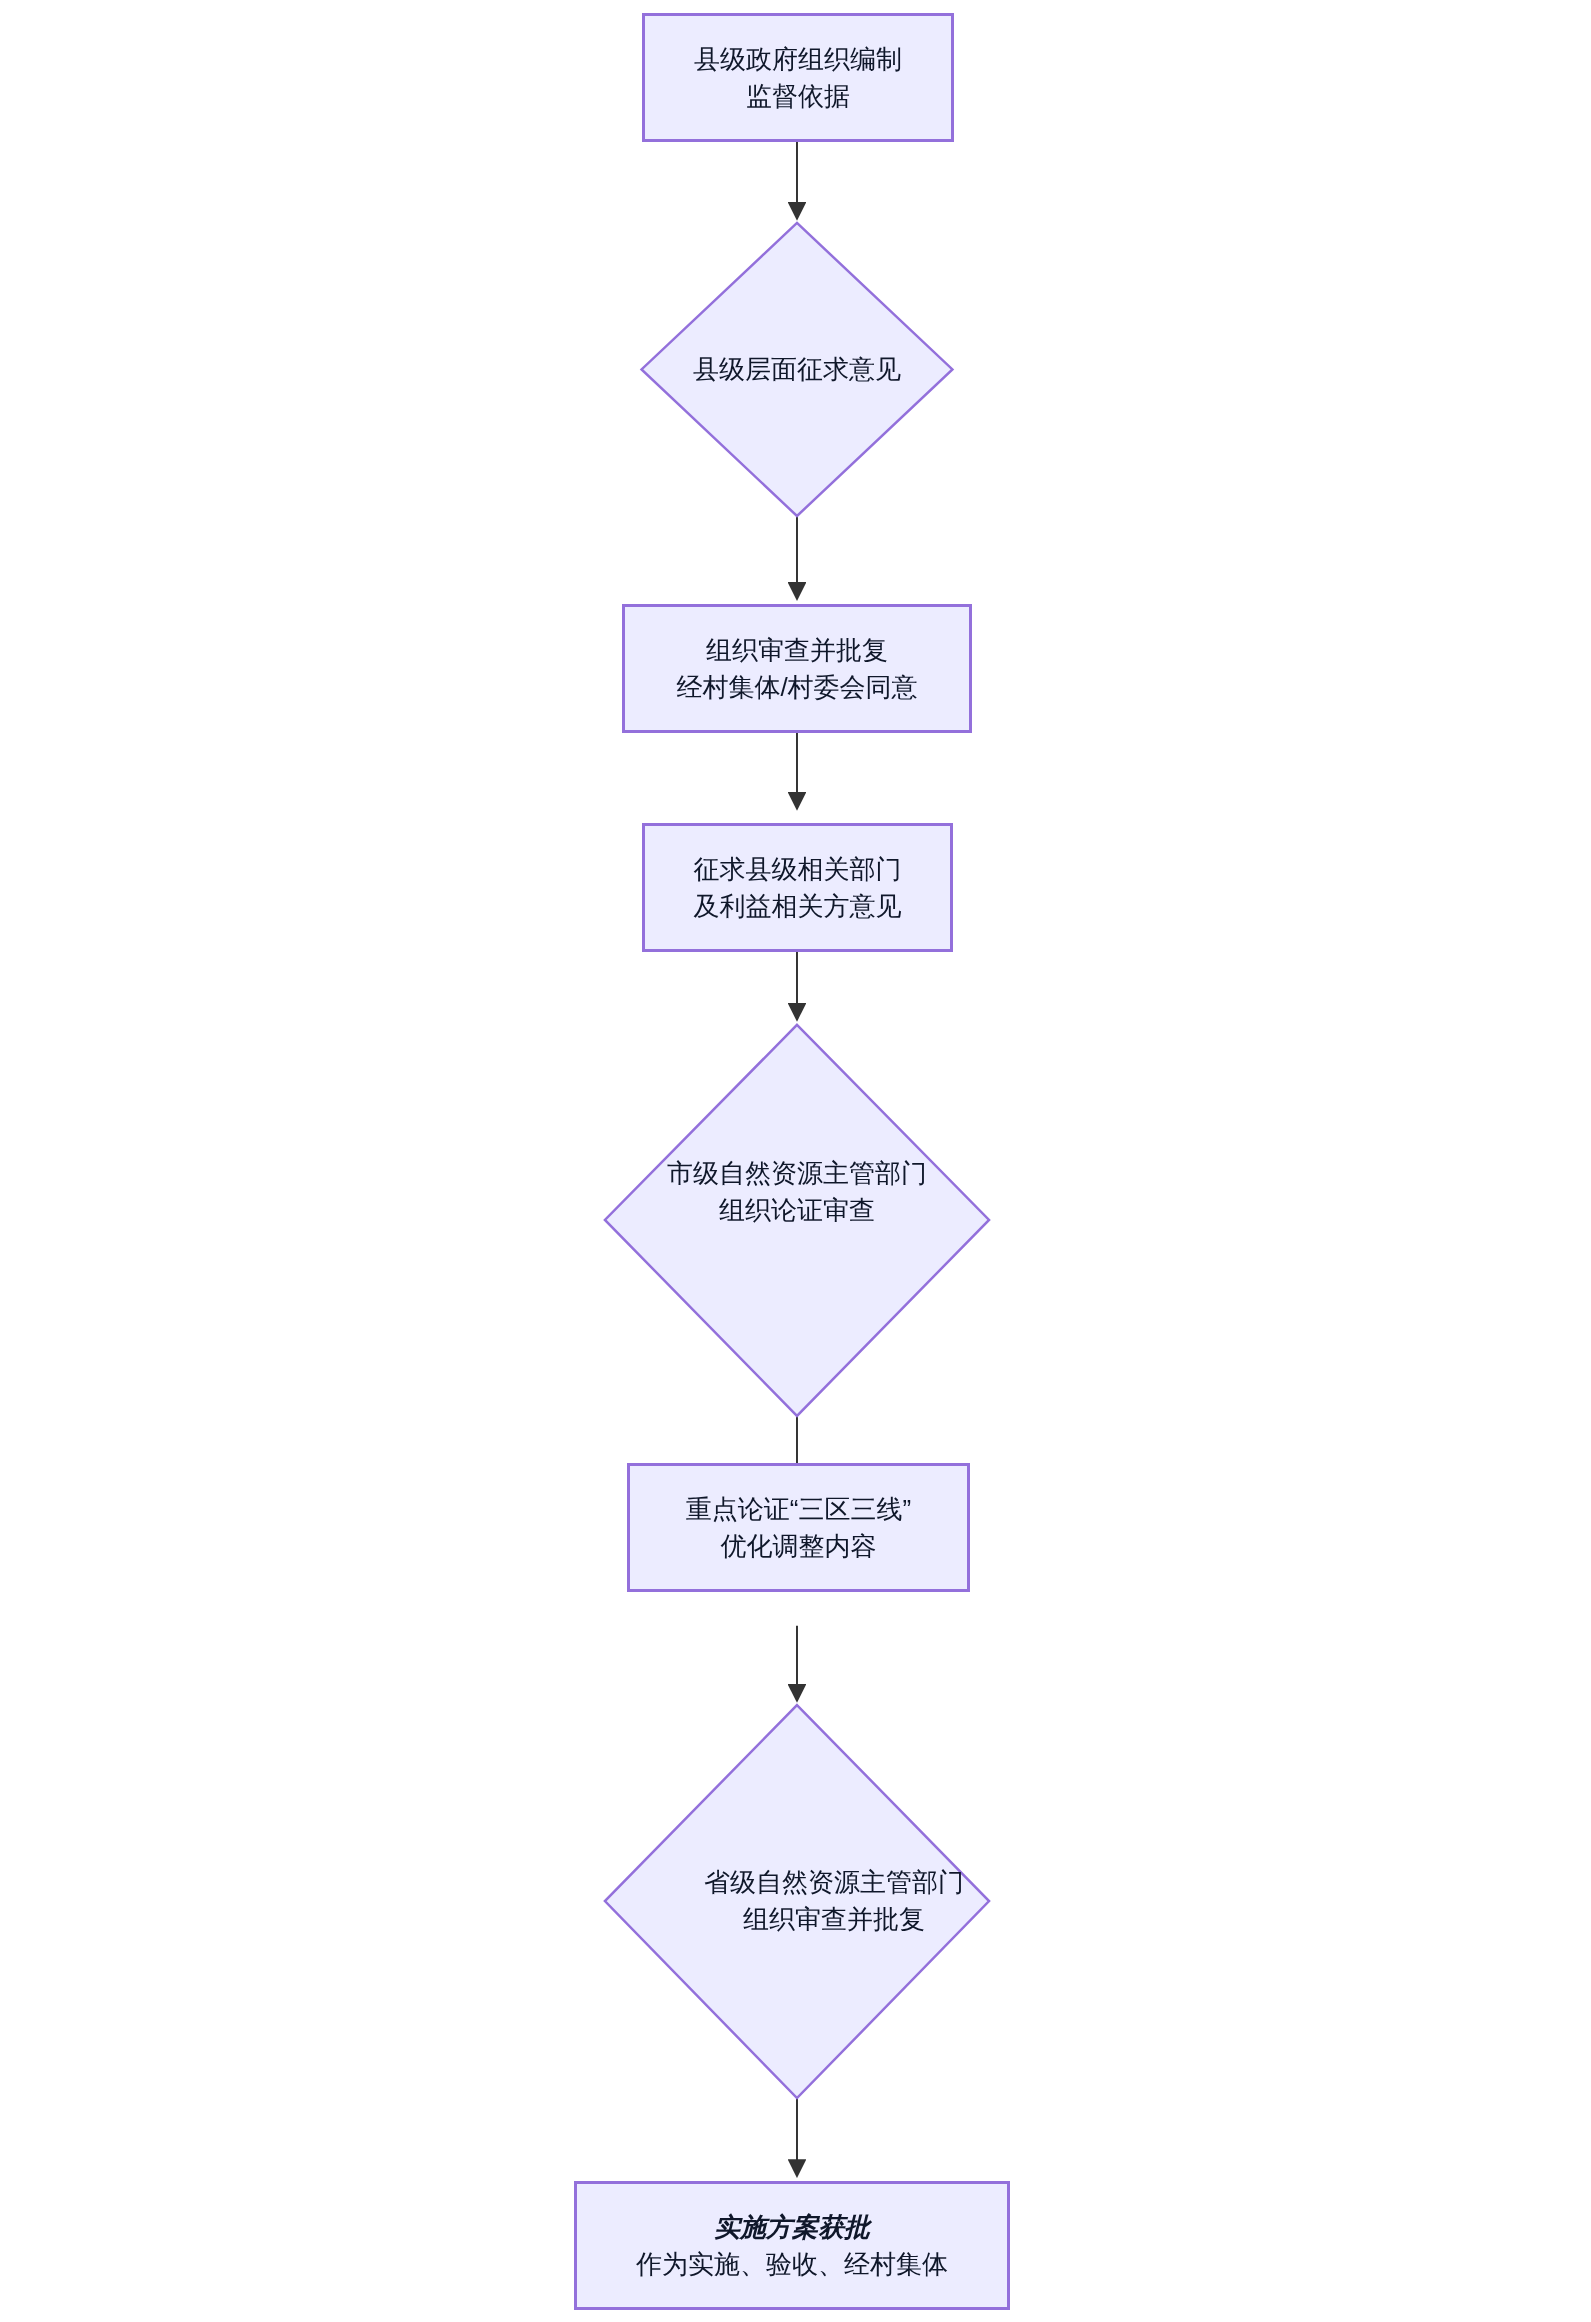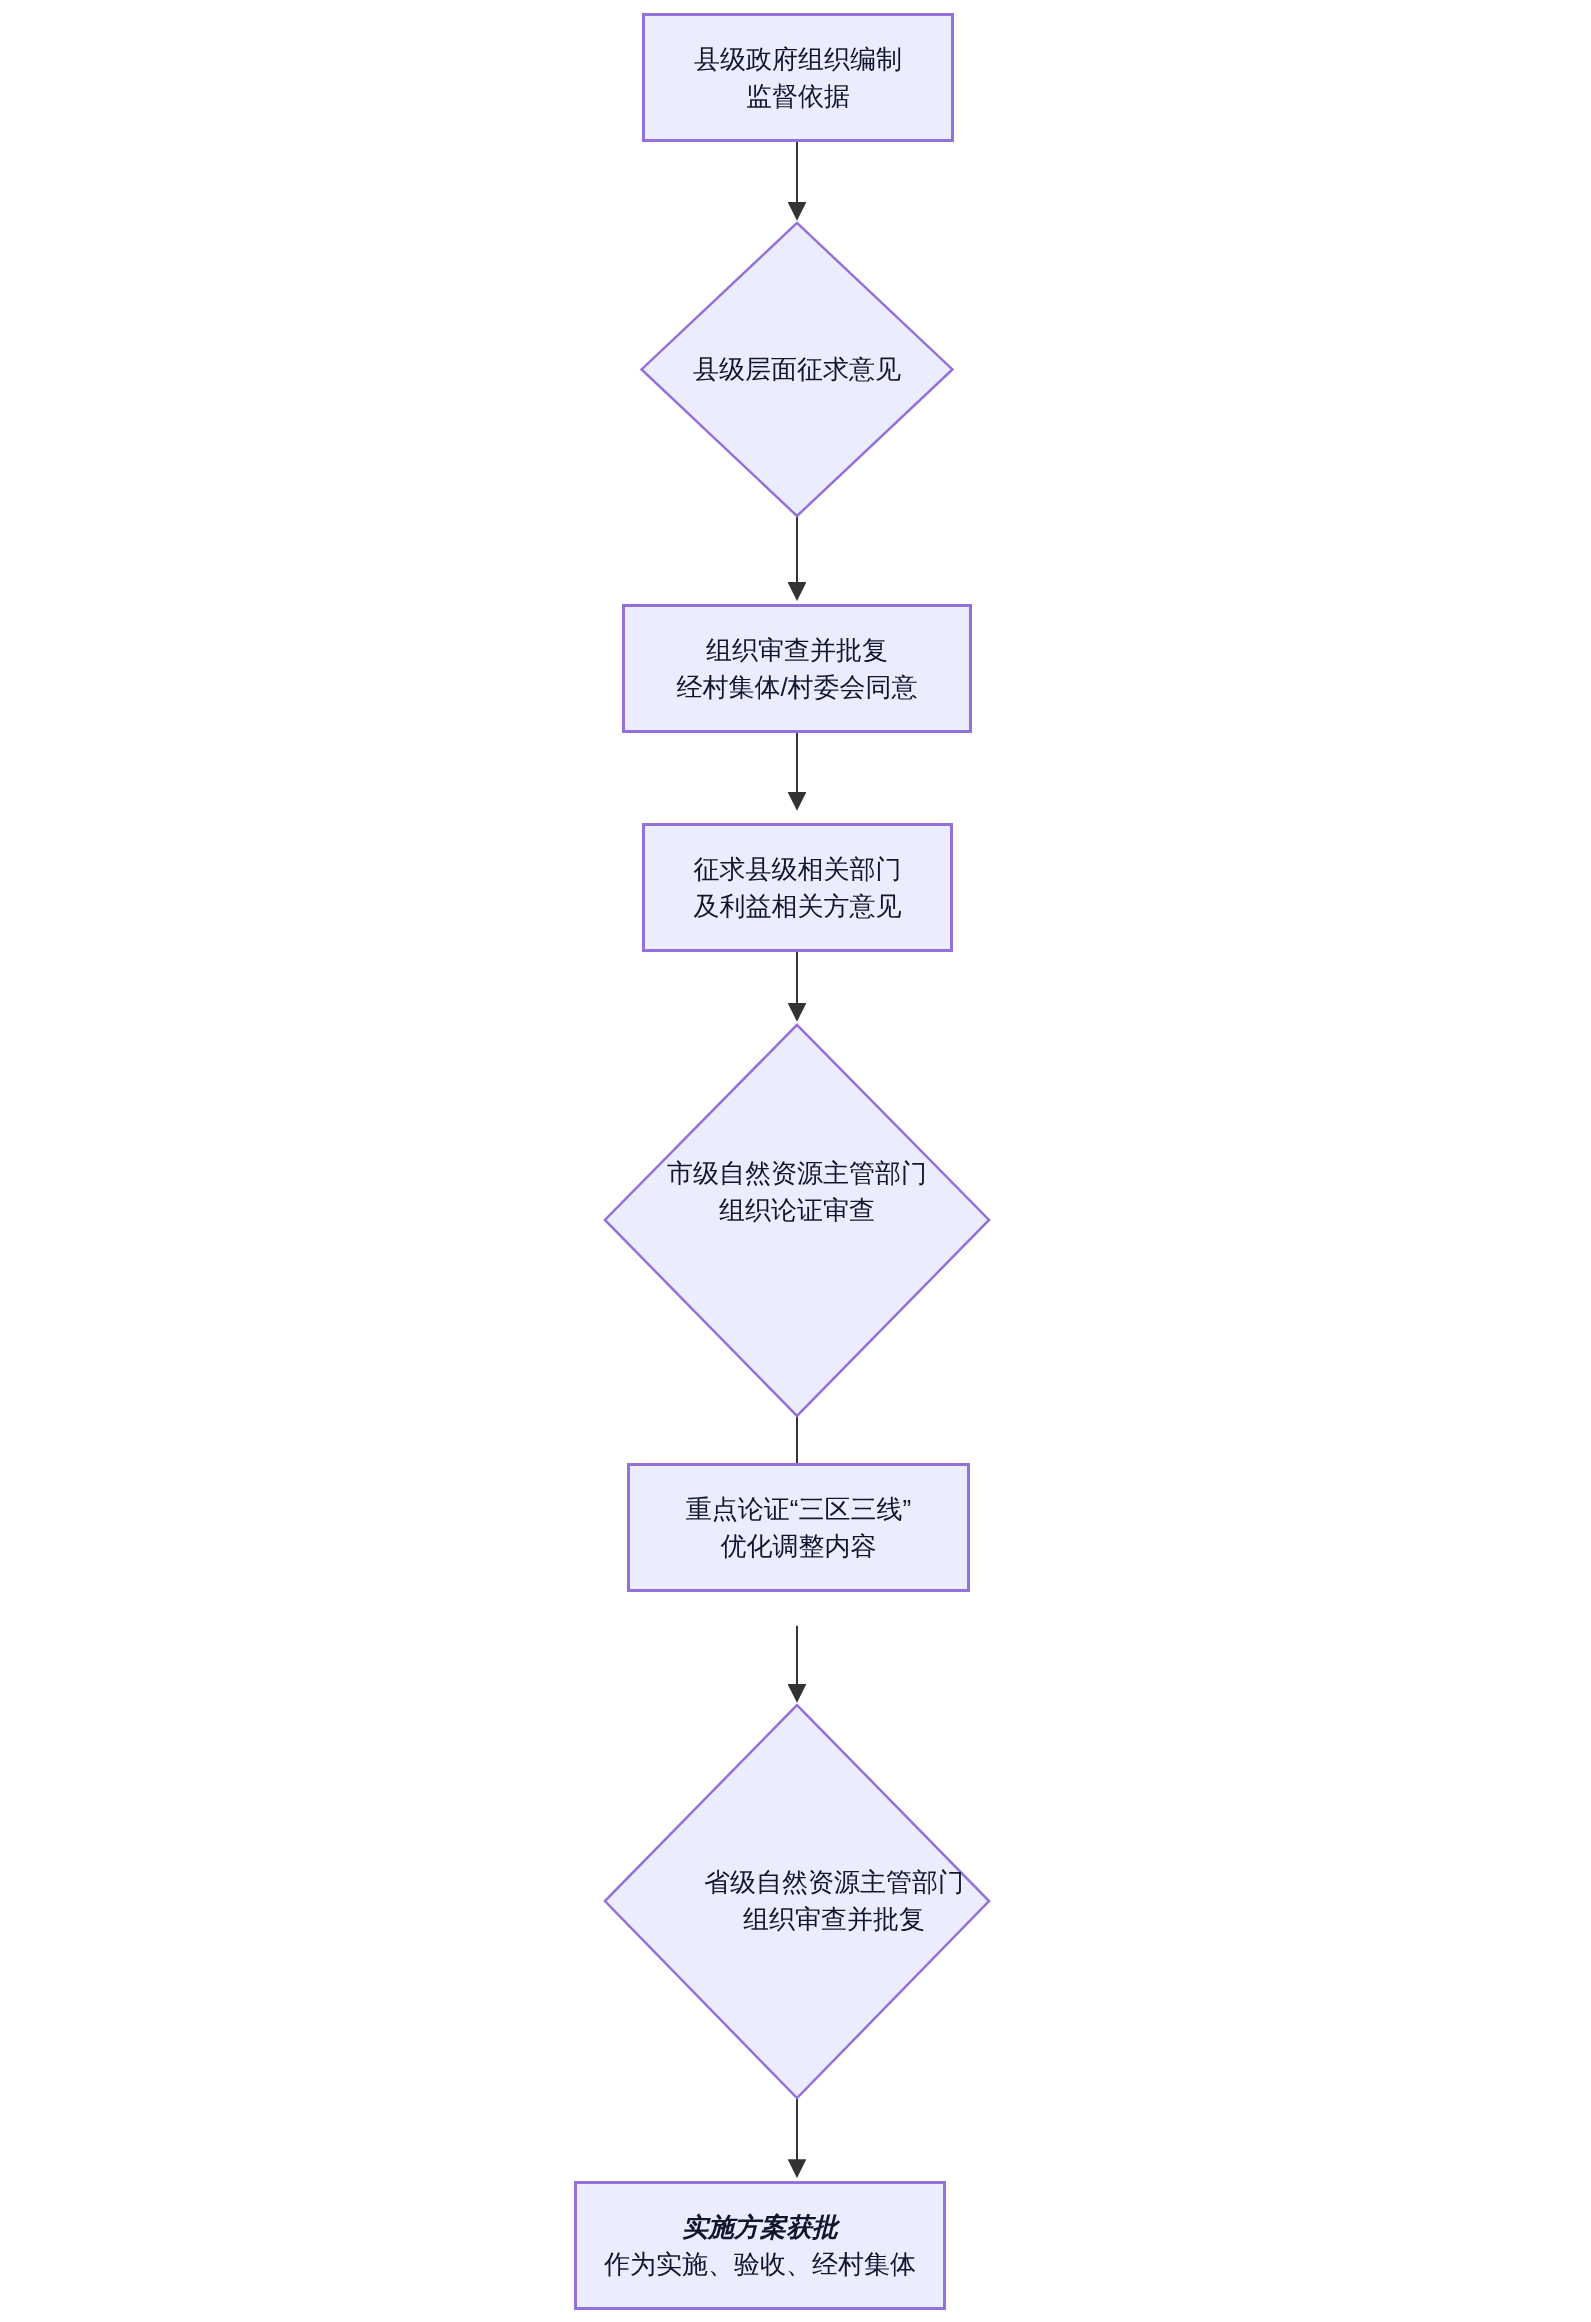--- a/index.html
+++ b/index.html
@@ -93,21 +93,21 @@
   <div class="node-rect" style="left:642px; top:814px; width:311px; height:129px;margin-top:9px;">
     <span>征求县级相关部门</span>
     <span>及利益相关方意见</span>
   </div>
 
   <div class="node-rect" style="left:627px; top:1463px; width:343px; height:129px;">
     <span>重点论证“三区三线”</span>
     <span>优化调整内容</span>
   </div>
 
-  <div class="node-rect" style="left:574px; top:2181px; width:372px; height:129px;">
+  <div class="node-rect" style="left:574px; top:2181px; width:436px; height:129px;">
     <span class="bold-italic">实施方案获批</span>
     <span>作为实施、验收、经村集体</span>
   </div>
 
   <div class="diamond-label" style="left:797px; top:369px;">
     <div>县级层面征求意见</div>
   </div>
 
   <div class="diamond-label" style="left:797px; top:1192px;">
     <div>市级自然资源主管部门</div>

